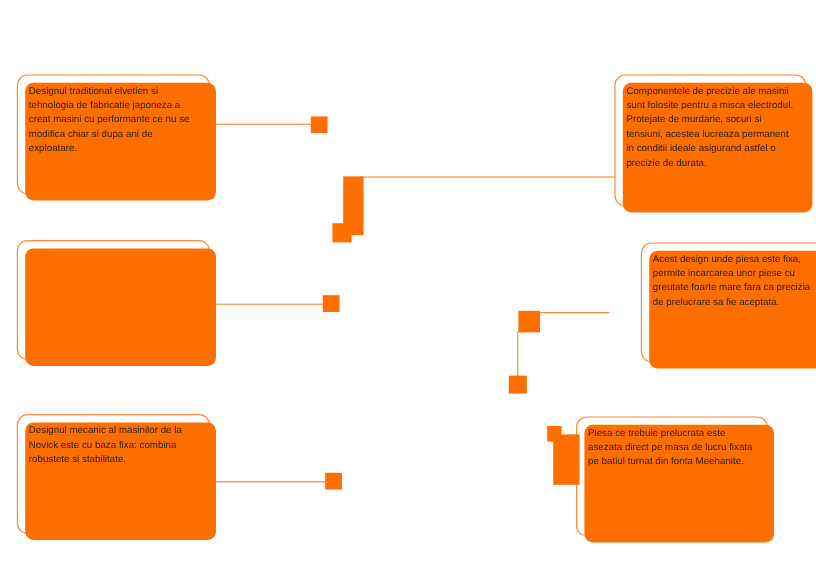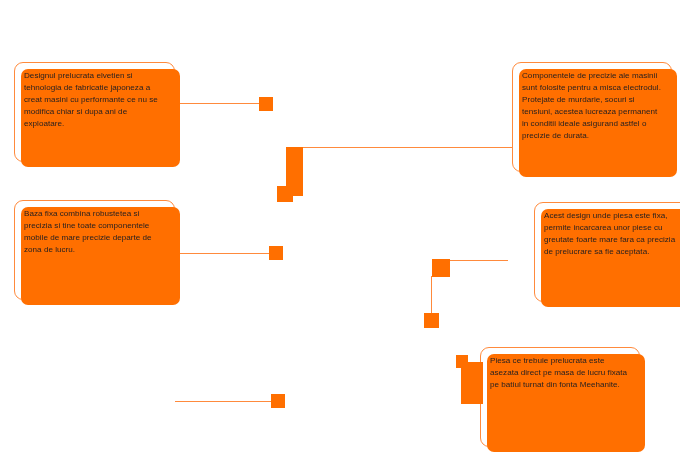--- a/index.html
+++ b/index.html
@@ -66,28 +66,31 @@
     z-index:4;
   }
 </style>
 </head>
 <body>
 
 <div id="stage" style="background: rgb(255, 255, 255);">
 
   <div class="callout" style="left: 14px; top: 62px; width: 161px; height: 100px; border-color: rgb(255, 138, 60);">
     <div class="shadow" style="background: rgb(255, 111, 0);"></div>
-    <div class="txt" style="color: rgb(35, 31, 32);">Designul prelucrata elvetien si tehnologia de fabricatie japoneza a creat masini cu performante ce nu se modifica chiar si dupa ani de exploatare.</div>
+    <div class="txt" style="color: rgb(35, 31, 32);">Designul traditional elvetien si tehnologia de fabricatie japoneza a creat masini cu performante ce nu se modifica chiar si dupa ani de exploatare.</div>
   </div>
 
   <div class="callout" style="left: 14px; top: 200px; width: 161px; height: 100px; border-color: rgb(255, 138, 60);">
     <div class="shadow" style="background: rgb(255, 111, 0);"></div>
-    <div class="txt" style="color: rgb(35, 31, 32);">Baza fixa combina robustetea si precizia si tine toate componentele mobile de mare precizie departe de zona de lucru.</div>
   </div>
 
+  <div class="callout" style="left: 14px; top: 345px; width: 161px; height: 100px; border-color: rgb(255, 138, 60);">
+    <div class="shadow" style="background: rgb(255, 111, 0);"></div>
+    <div class="txt" style="color: rgb(35, 31, 32);">Designul mecanic al masinilor de la Novick este cu baza fixa: combina robustete si stabilitate.</div>
+  </div>
 
   <div class="callout" style="left: 512px; top: 62px; width: 160px; height: 110px; border-color: rgb(255, 138, 60); padding-left: 11px;">
     <div class="shadow" style="background: rgb(255, 111, 0);"></div>
     <div class="txt" style="color: rgb(35, 31, 32);">Componentele de precizie ale masinii sunt folosite pentru a misca electrodul. Protejate de murdarie, socuri si tensiuni, acestea lucreaza permanent in conditii ideale asigurand astfel o precizie de durata.</div>
   </div>
 
   <div class="callout" style="left: 534px; top: 202px; width: 160px; height: 100px; border-color: rgb(255, 138, 60);">
     <div class="shadow" style="background: rgb(255, 111, 0);"></div>
     <div class="txt" style="color: rgb(35, 31, 32);">Acest design unde piesa este fixa, permite incarcarea unor piese cu greutate foarte mare fara ca precizia de prelucrare sa fie aceptata.</div>
   </div>

